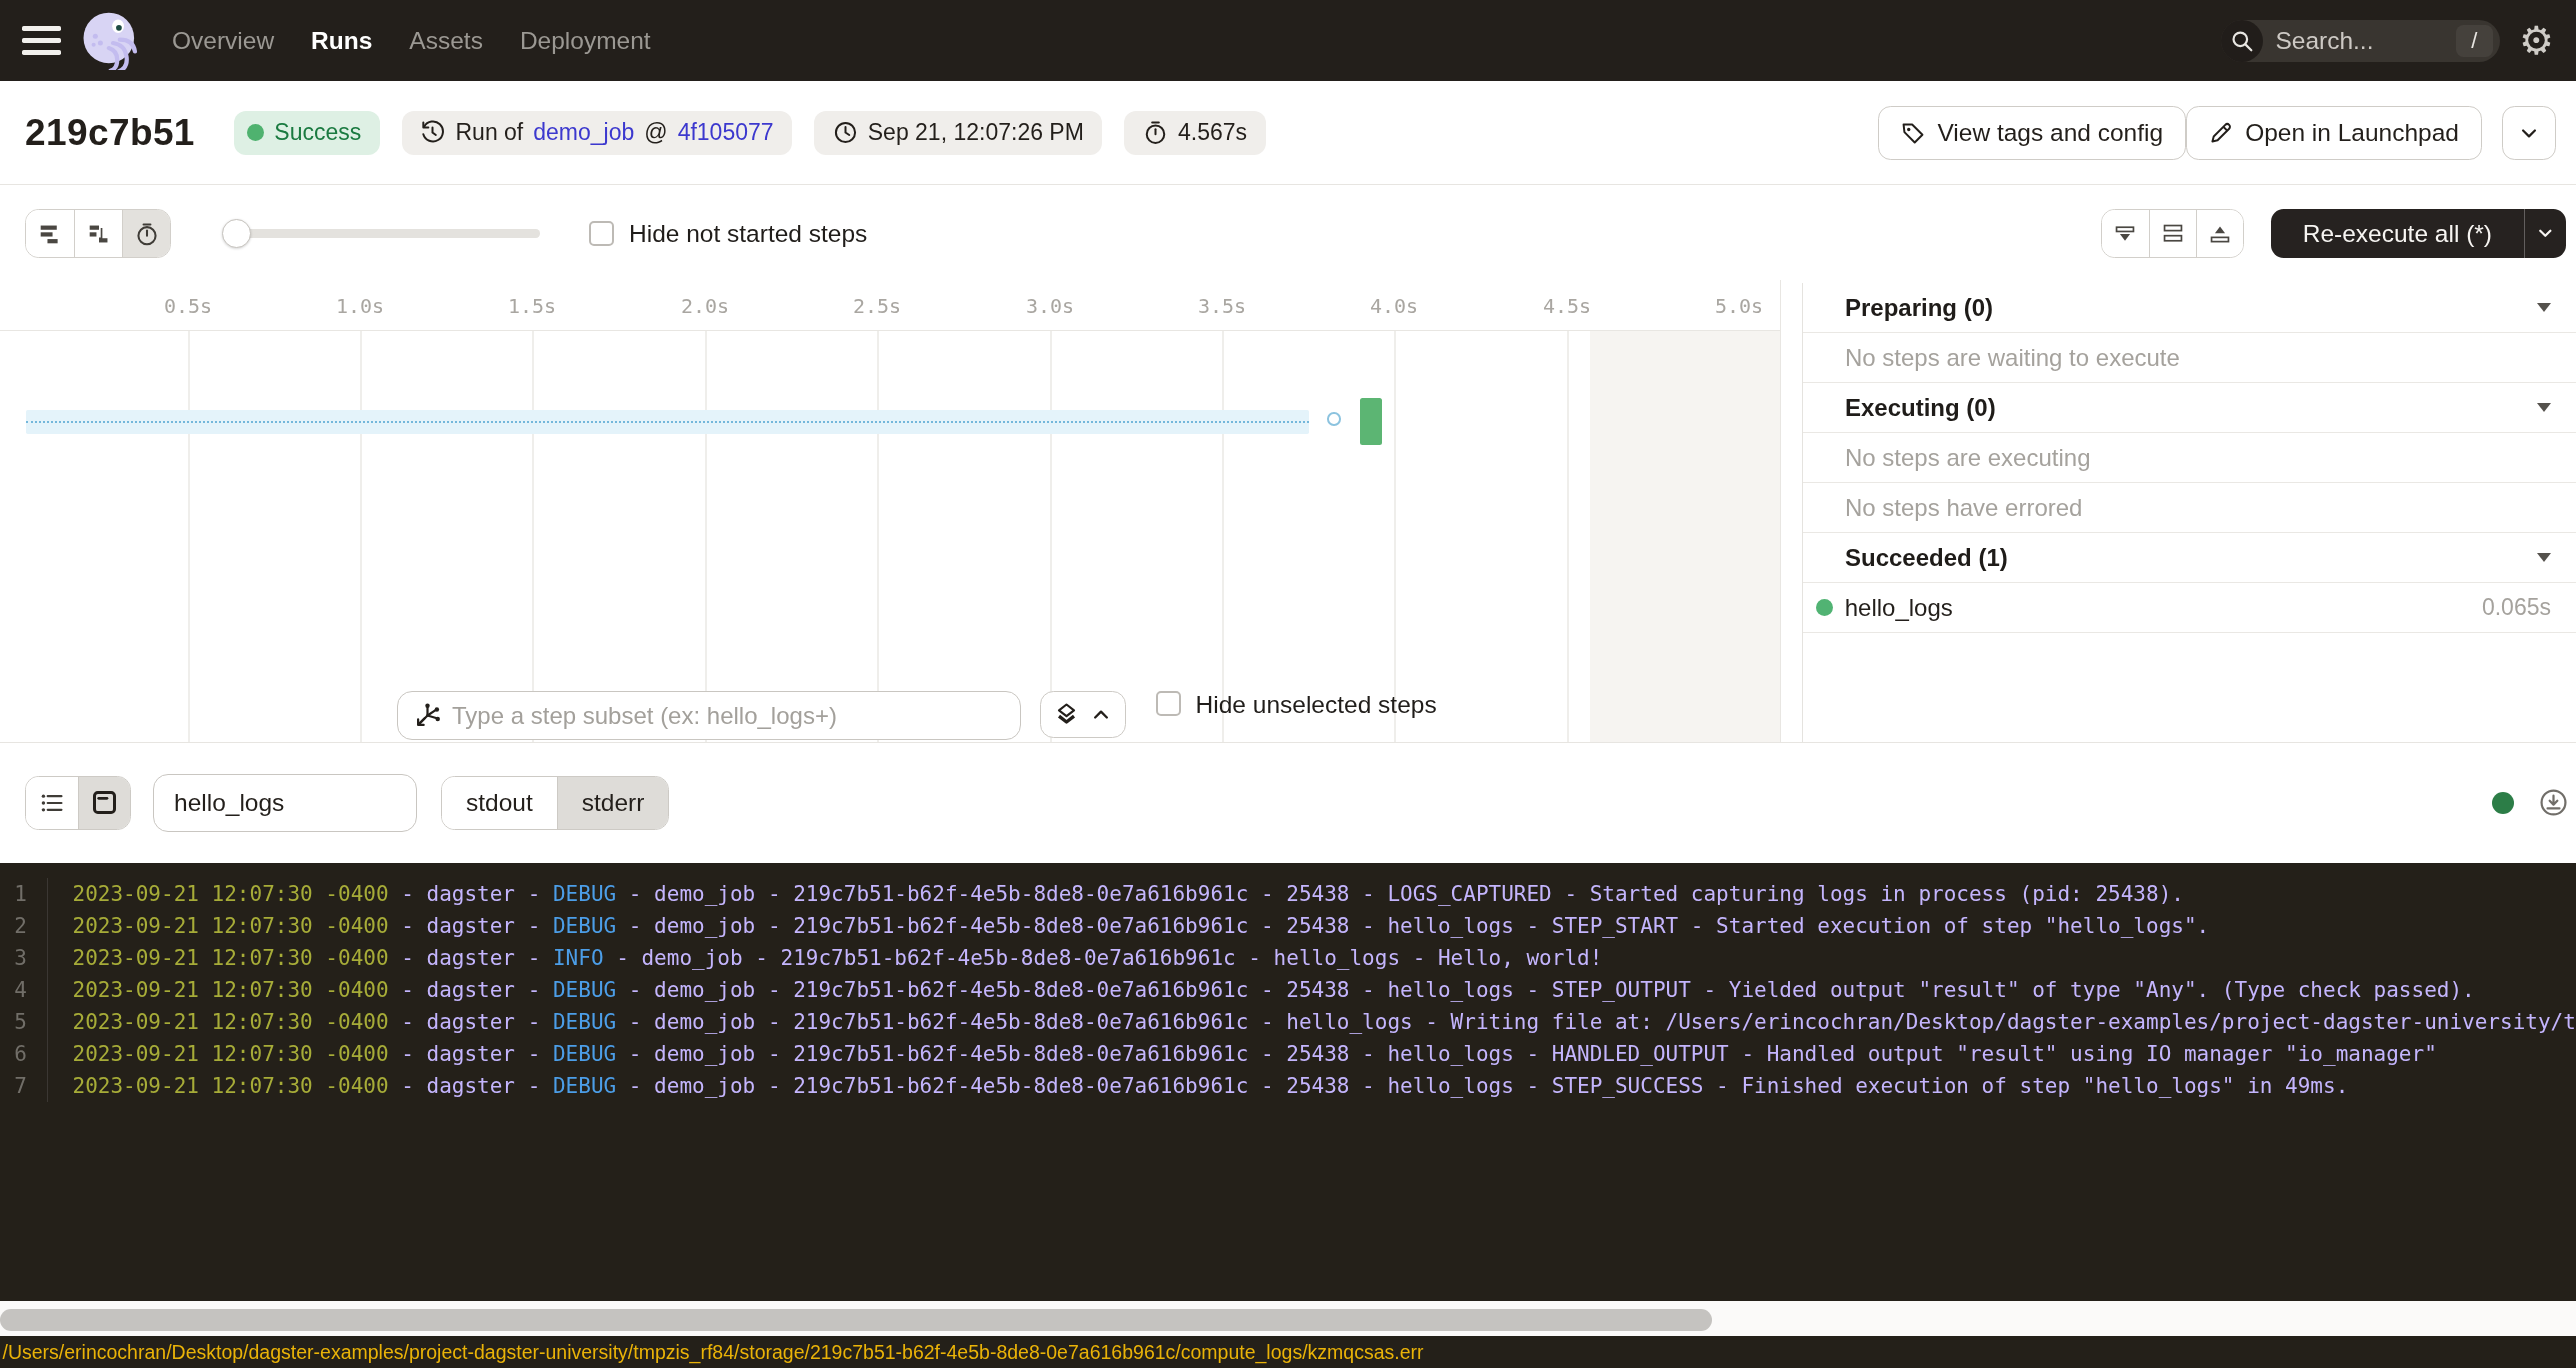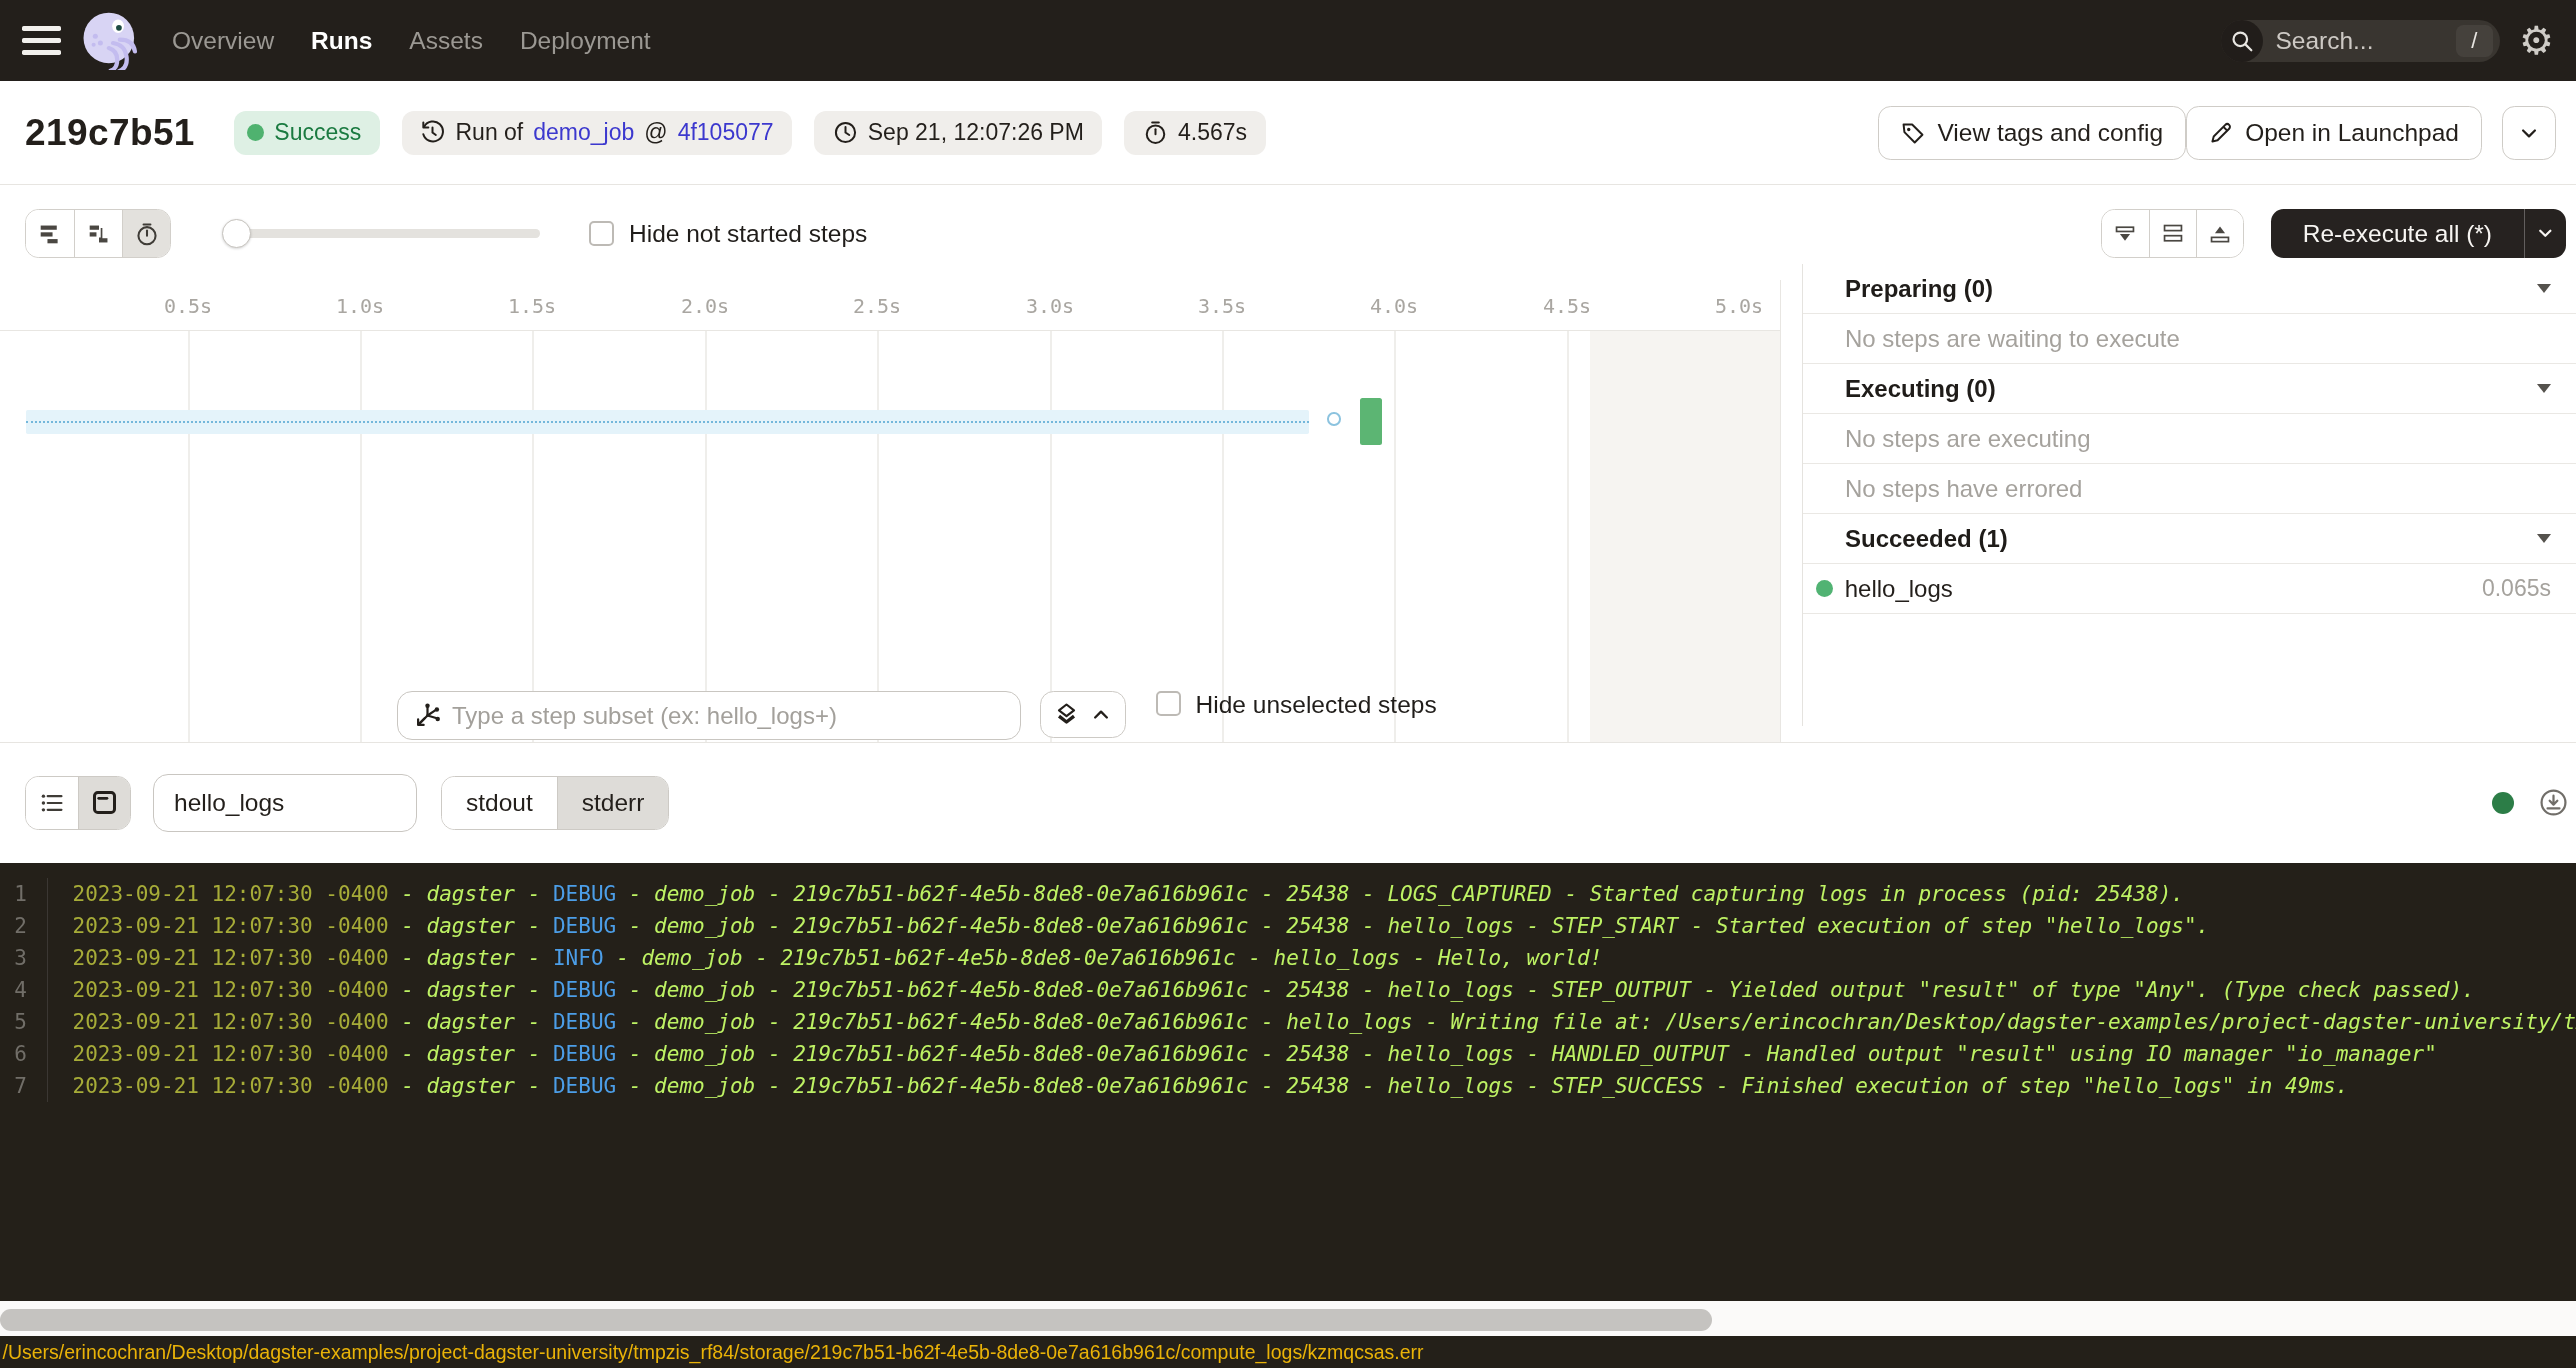--- a/index.html
+++ b/index.html
@@ -92,21 +92,21 @@
   .subset-row { position:absolute; left:397px; top:411px; display:flex; align-items:flex-start; }
   .subset-input { width:624px; height:49px; border:1.7px solid #C9C6C1; border-radius:15px;
     display:flex; align-items:center; background:#fff; padding:0 15px; gap:10px; }
   .subset-input input { border:none; outline:none; font-size:24px; color:#231F1B; flex:1; background:transparent; }
   .subset-input input::placeholder { color:#A3A09B; }
   .layers-btn { margin-left:18.6px; width:86px; height:47px; border:1.7px solid #CDCAC5; border-radius:13.5px;
     background:#fff; display:flex; align-items:center; justify-content:center; gap:12px; cursor:pointer; }
   .cb2 { margin-left:30px; }
 
   
-  .step-panel { position:absolute; left:1802px; top:264px; width:774px; height:462px; background:#fff;
+  .step-panel { position:absolute; left:1802px; top:283px; width:774px; height:462px; background:#fff;
     border-left:1.7px solid #E5E3DF; }
   .prow { height:50px; display:flex; align-items:center; border-bottom:1.7px solid #EAE8E4;
     padding:0 25px 0 42px; }
   .prow.hdr { font-size:24px; font-weight:600; color:#1F1C19; cursor:pointer; }
   .prow.hdr .tri { margin-left:auto; width:0; height:0; border-left:7.6px solid transparent;
     border-right:7.6px solid transparent; border-top:9.3px solid #55524D; }
   .prow.muted { font-size:24px; color:#A5A29D; }
   .prow.step { padding-left:12.7px; font-size:24px; color:#231F1B; cursor:pointer; }
   .prow.step .sdot { width:17px; height:17px; border-radius:50%; background:#51B373; margin-right:12px; flex:none; }
   .prow.step .dur { margin-left:auto; color:#A5A29D; font-size:23px; }
@@ -137,21 +137,21 @@
   
   .logarea { position:absolute; left:0; top:863px; width:2576px; height:438px; background:#242019;
     overflow:hidden; font:21px/32px "DejaVu Sans Mono", monospace; }
   .loglines { position:absolute; left:0; top:15px; right:0; }
   .logline { display:flex; white-space:pre; }
   .ln { width:48px; flex:none; text-align:right; padding-right:20px; color:#716E68;
     border-right:1.7px solid #3B3733; }
   .lc { padding-left:24.5px; }
   .seg-ts { color:#A7AC38; }
   .seg-lvl { color:#4C9EE8; }
-  .seg-t { color:#bef264;font-style:italic; }
+  .seg-t { color:#c4b5fd; }
 
   
   .scrollband { position:absolute; left:0; top:1301px; width:2576px; height:36px; background:#FBFAF9; }
   .scroll-thumb { position:absolute; left:0; top:7.6px; width:1712px; height:22px; border-radius:11px;
     background:#C5C3C0; cursor:pointer; }
   .statusbar { position:absolute; left:0; top:1336px; width:2576px; height:32px; background:#242019;
     display:flex; align-items:center; }
   .statusbar .path { font-size:19.5px; color:#eab308; padding-left:2.5px; white-space:nowrap; }
 
   svg { display:block; }

